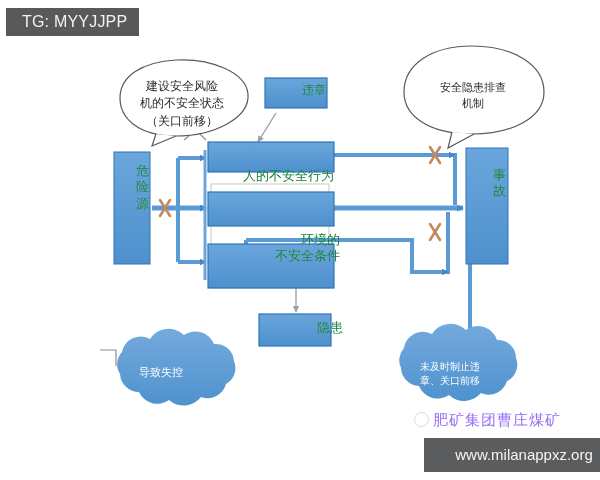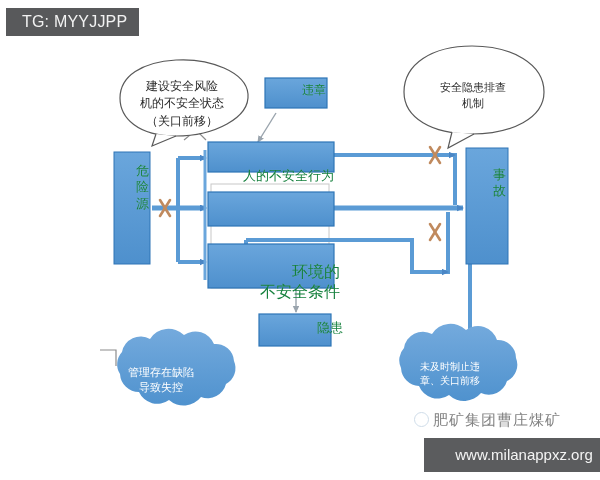--- a/index.html
+++ b/index.html
@@ -88,42 +88,42 @@
   #lbl-hazard {
     left: 113px; top: 163px; width: 36px;
     font-size: 13px;
     letter-spacing: 0px;
   }
   #lbl-hazard span {
     display: block;
   }
   #lbl-human  { left: 212px; top: 148px; width: 122px; font-size: 13px; margin-top: 20px; }
   #lbl-machine{ left: 212px; top: 196px; width: 122px; font-size: 13px; }
-  #lbl-env    { left: 206px; top: 262px; width: 134px; font-size: 16px; }
+  #lbl-env    { left: 206px; top: 232px; width: 134px; font-size: 13px; }
   #lbl-viol   { left: 266px; top: 83px;  width: 60px;  font-size: 12px; }
   #lbl-hidden { left: 260px; top: 320px; width: 83px;  font-size: 13px; }
   #lbl-accident {
     left: 470px; top: 167px; width: 36px; font-size: 13px;
   }
   #lbl-accident span { display: block; }
 
   #lbl-ell-left  { left: 130px; top: 78px;  width: 104px; font-size: 12px; }
   #lbl-ell-right { left: 418px; top: 80px;  width: 110px; font-size: 11px; }
 
   #lbl-cloud-left  { left: 100px; top: 366px; width: 122px; font-size: 11px; }
   #lbl-cloud-right { left: 392px; top: 360px; width: 116px; font-size: 10px; }
 
   
   #watermark {
     position: absolute;
     left: 414px;
     top: 408px;
     width: 168px;
     height: 24px;
-    color: #737373;
+    color: #8b5cf6;
     font-size: 15px;
     line-height: 24px;
     letter-spacing: 1px;
     white-space: nowrap;
     opacity: 0.9;
     font-family: "DejaVu Sans", "Liberation Sans", sans-serif;
     pointer-events: none;
   }
   #watermark .wm-dot {
     display: inline-block;
@@ -322,21 +322,20 @@
     <div>机的不安全状态</div>
     <div>（关口前移）</div>
   </div>
 
   <div class="ellipse-label" id="lbl-ell-right">
     <div>安全隐患排查</div>
     <div>机制</div>
   </div>
 
   <div class="cloud-label" id="lbl-cloud-left">
-    <div>管理存在缺陷</div>
     <div>导致失控</div>
   </div>
 
   <div class="cloud-label" id="lbl-cloud-right">
     <div>未及时制止违</div>
     <div>章、关口前移</div>
   </div>
 
   <div id="watermark">
     <span class="wm-dot"></span><span>肥矿集团曹庄煤矿</span>

